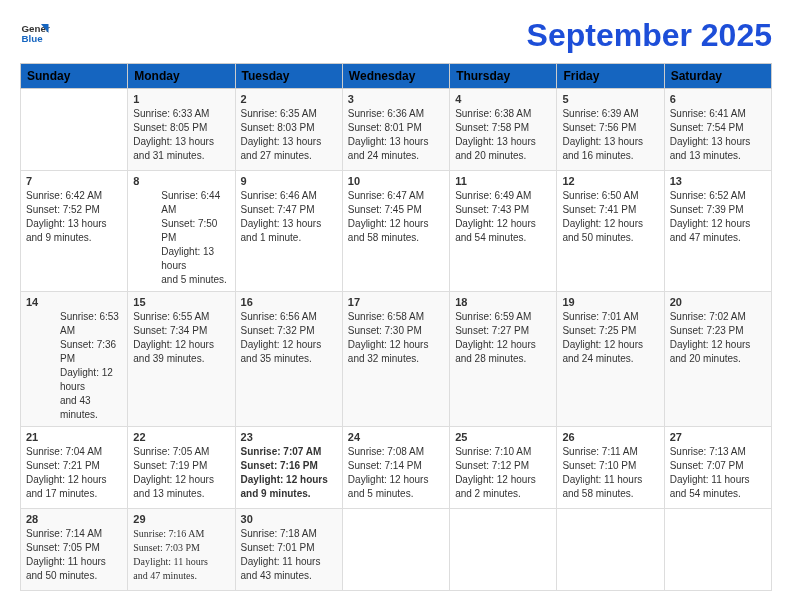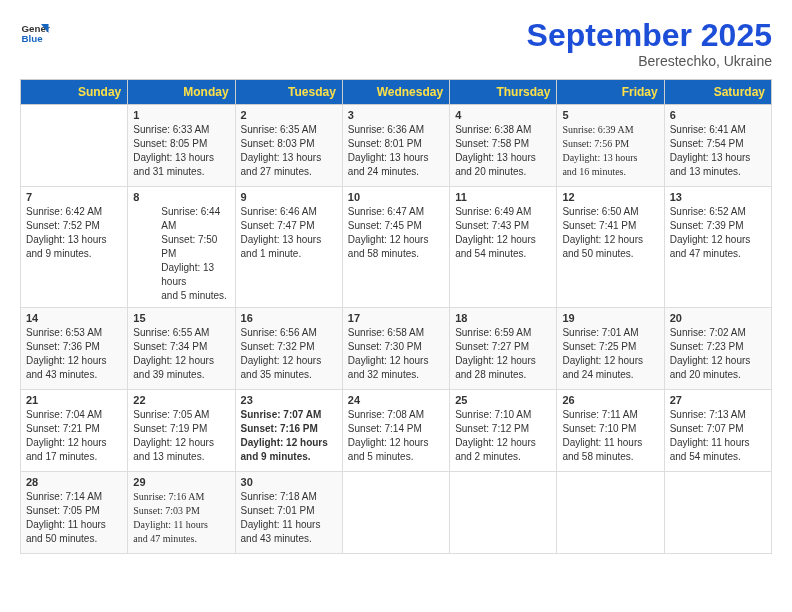--- a/index.html
+++ b/index.html
@@ -44,25 +44,25 @@
       font-size: 14px;
       color: #555;
     }
     table {
       width: 100%;
       border-collapse: collapse;
       table-layout: fixed;
     }
     thead tr th {
       background: #1565c0;
-      color: #fde047;
+      color: #000000;
       font-size: 12px;
       font-weight: bold;
       padding: 5px 6px;
-      text-align: right;
+      text-align: left;
       border: 1px solid #ccc;
     }
     tbody tr td {
       vertical-align: top;
       font-size: 9.5px;
       color: #333;
       padding: 4px 5px;
       border: 1px solid #ddd;
       height: 82px;
       background: #fff;
@@ -92,21 +92,20 @@
   <div class="header">
     <div class="logo">
       <svg class="logo-icon" viewBox="0 0 40 40">
         <text x="2" y="18" font-size="13" font-weight="bold" fill="#333">General</text>
         <text x="2" y="32" font-size="13" font-weight="bold" fill="#1565c0">Blue</text>
         <polygon points="28,8 38,8 38,20" fill="#1565c0"></polygon>
       </svg>
     </div>
     <div class="title-block">
       <div class="month-title">September 2025</div>
-      <div class="subtitle">Berestechko, Ukraine</div>
     </div>
   </div>
 
   <table>
     <thead>
       <tr>
         <th>Sunday</th>
         <th>Monday</th>
         <th>Tuesday</th>
         <th>Wednesday</th>
@@ -141,21 +140,21 @@
           </td>
           <td>
             <span class="day-num">4</span>
             <div class="cell-info" style="white-space: pre-line;">Sunrise: 6:38 AM
 Sunset: 7:58 PM
 Daylight: 13 hours
 and 20 minutes.</div>
           </td>
           <td>
             <span class="day-num">5</span>
-            <div class="cell-info" style="white-space: pre-line; font-family: Liberation Serif, serif;">Sunrise: 6:39 AM
+            <div class="cell-info" style="white-space: pre-line;">Sunrise: 6:39 AM
 Sunset: 7:56 PM
 Daylight: 13 hours
 and 16 minutes.</div>
           </td>
           <td>
             <span class="day-num">6</span>
             <div class="cell-info" style="white-space: pre-line;">Sunrise: 6:41 AM
 Sunset: 7:54 PM
 Daylight: 13 hours
 and 13 minutes.</div>
@@ -208,21 +207,21 @@
             <span class="day-num">13</span>
             <div class="cell-info" style="white-space: pre-line;">Sunrise: 6:52 AM
 Sunset: 7:39 PM
 Daylight: 12 hours
 and 47 minutes.</div>
           </td>
         </tr>
         <tr>
           <td>
             <span class="day-num">14</span>
-            <div class="cell-info" style="white-space: pre-line;">Sunrise: 6:53 AM
+            <div class="cell-info" style="white-space: pre-line; margin-left: 34px;">Sunrise: 6:53 AM
 Sunset: 7:36 PM
 Daylight: 12 hours
 and 43 minutes.</div>
           </td>
           <td>
             <span class="day-num">15</span>
             <div class="cell-info" style="white-space: pre-line;">Sunrise: 6:55 AM
 Sunset: 7:34 PM
 Daylight: 12 hours
 and 39 minutes.</div>

